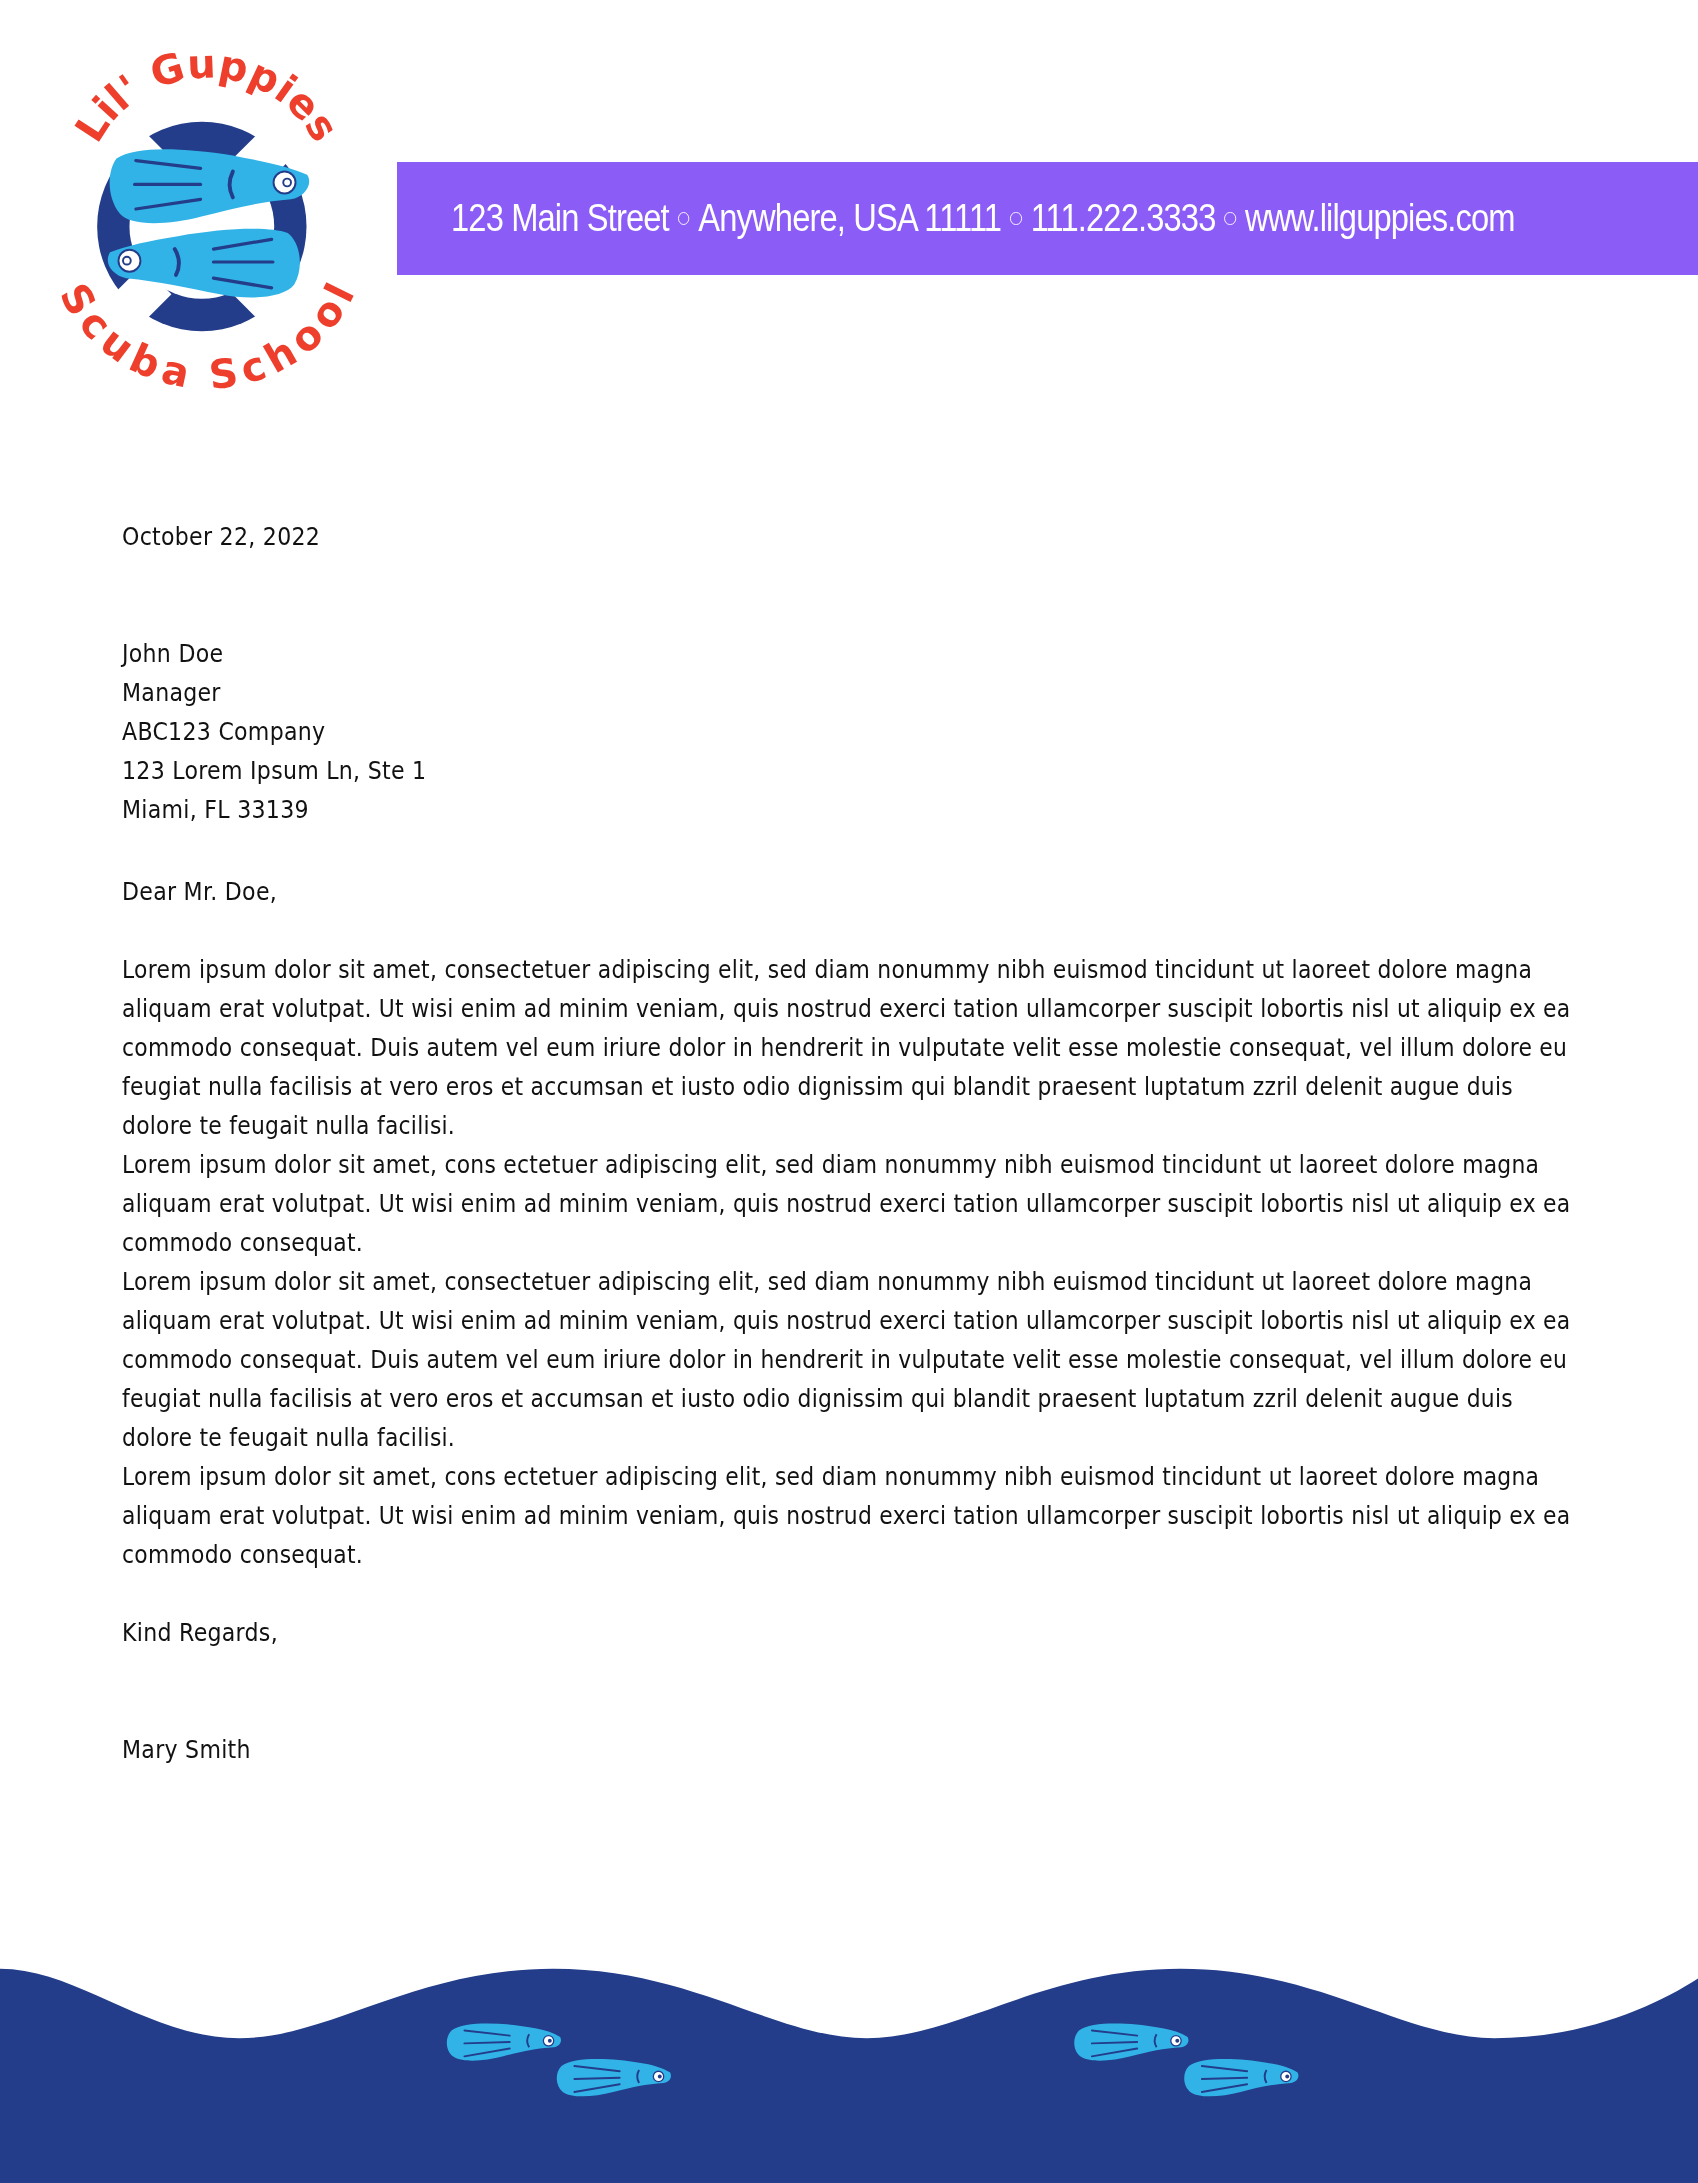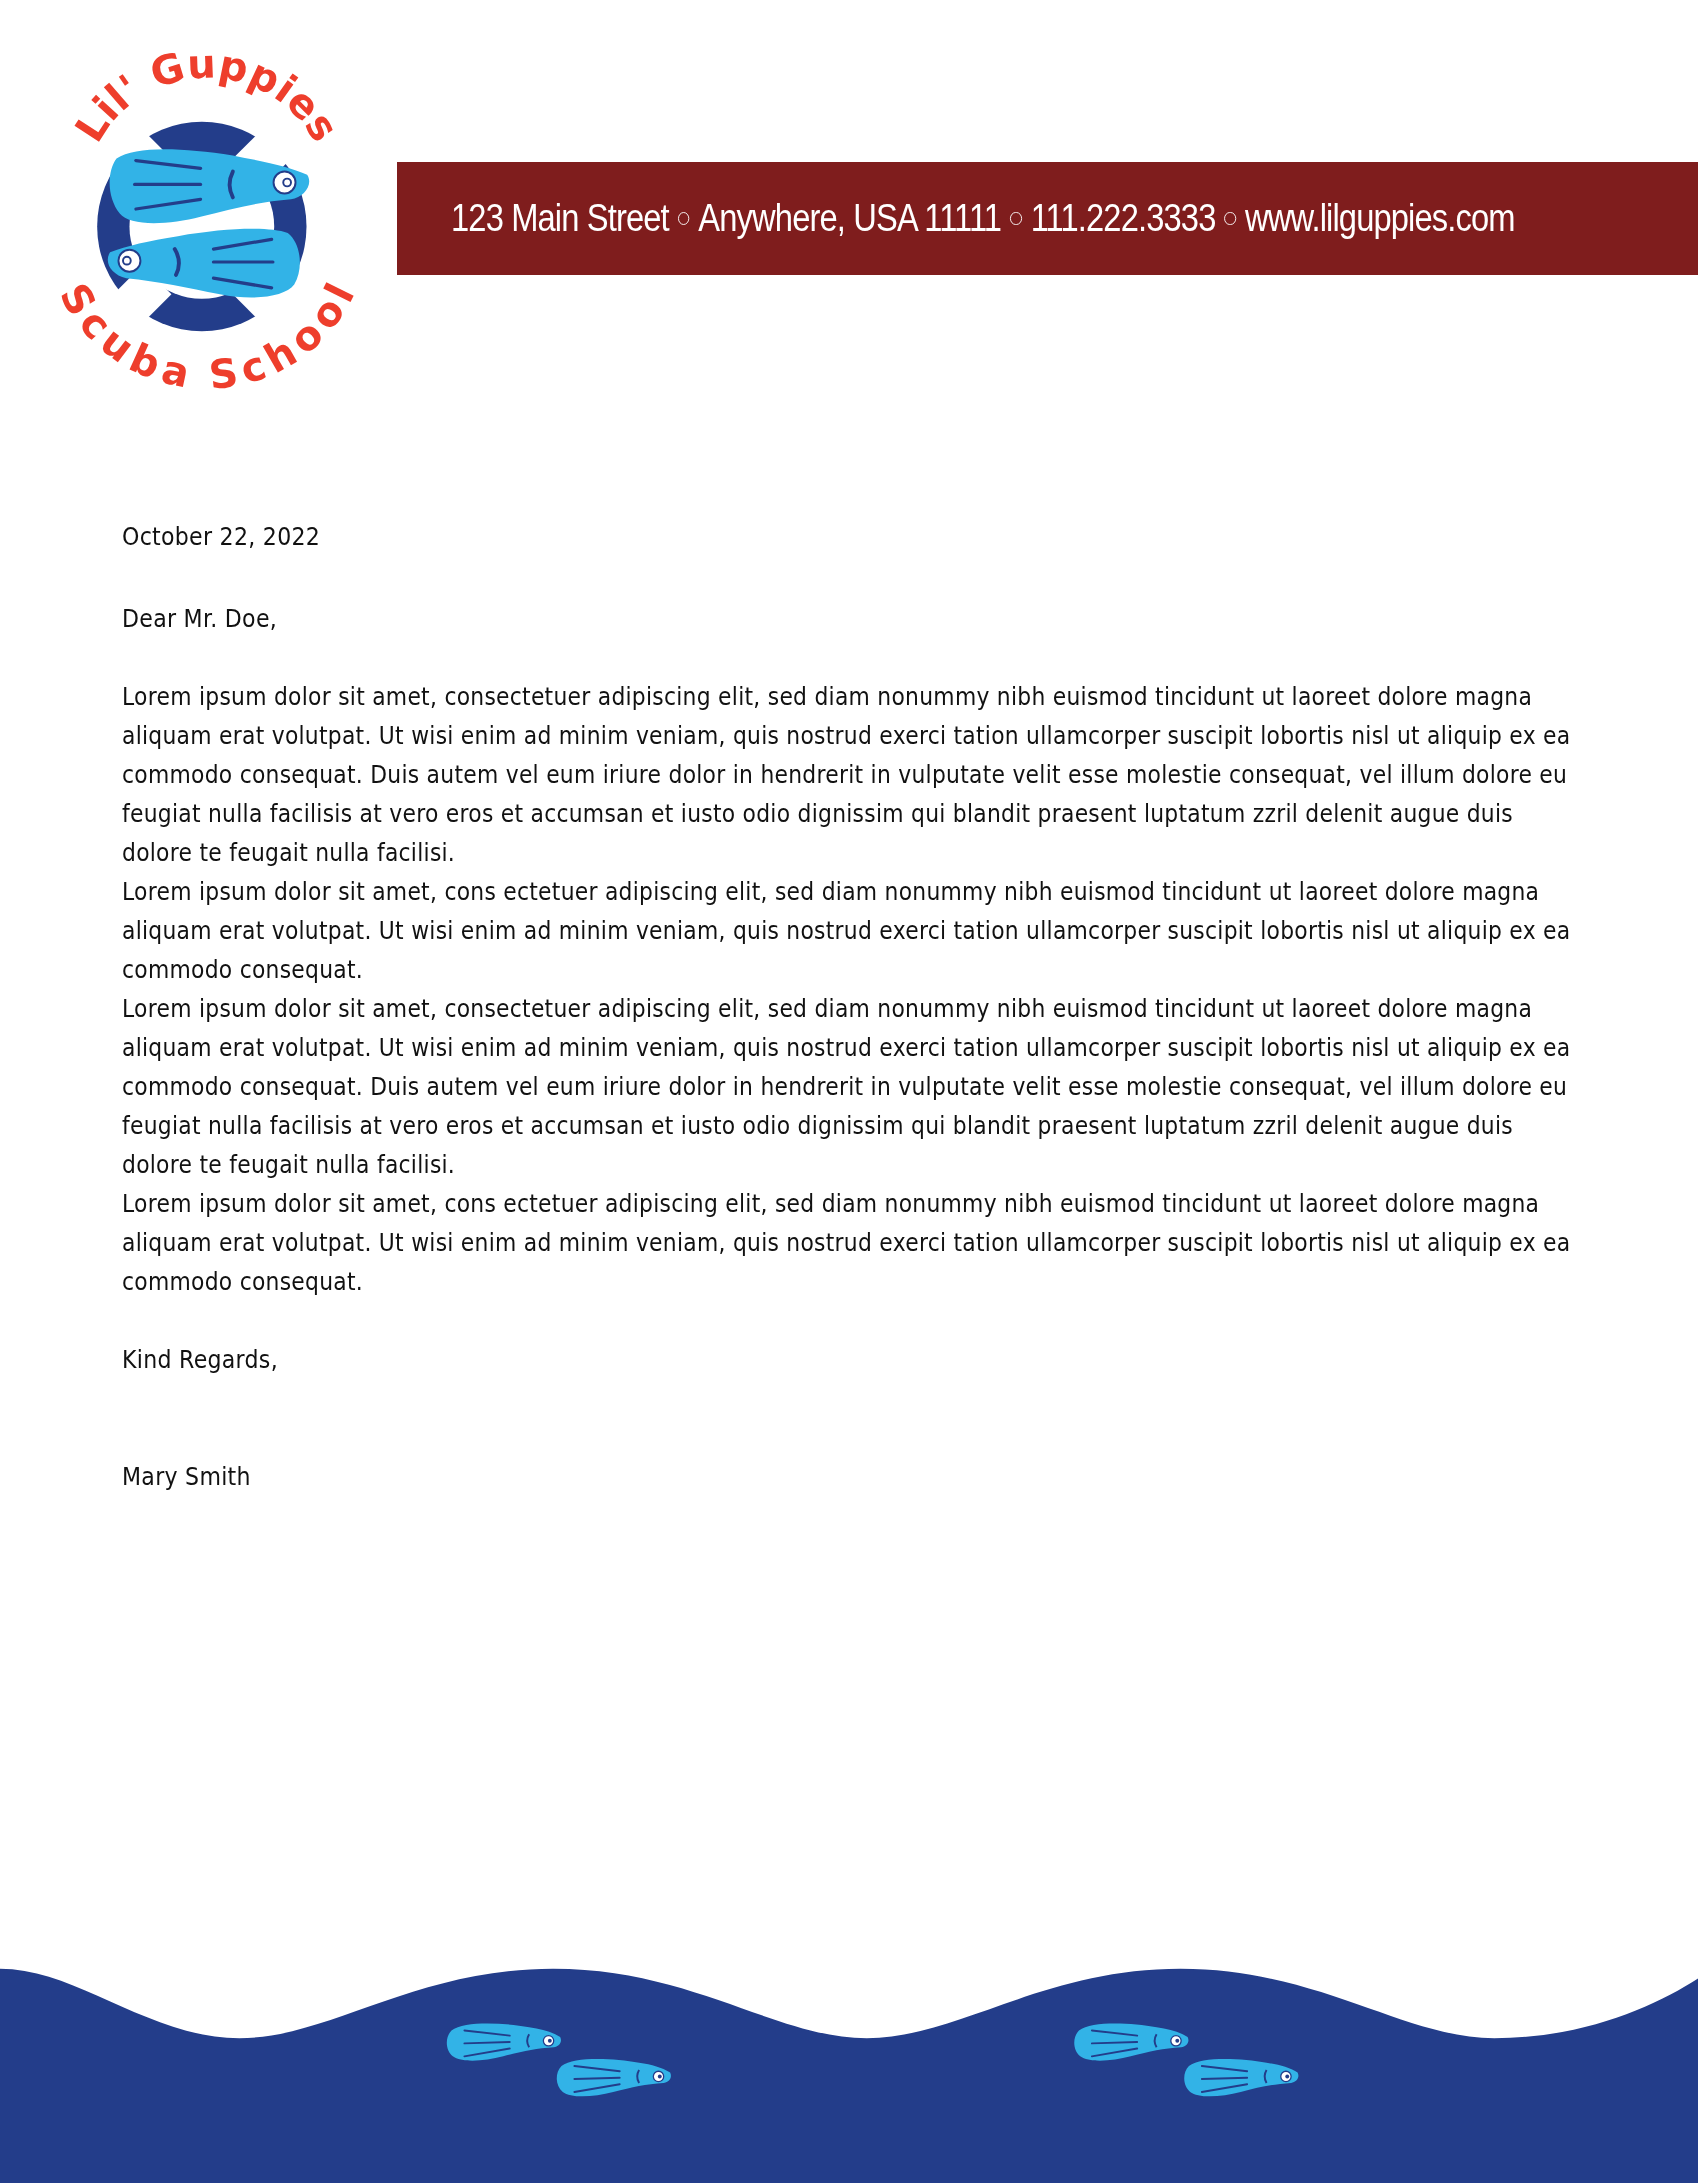--- a/index.html
+++ b/index.html
@@ -5,21 +5,21 @@
     html, body { margin: 0; padding: 0; background: #ffffff; }
     body { width: 1698px; height: 2183px; position: relative; overflow: hidden;
            font-family: "DejaVu Sans", sans-serif; color: #111111; }
 
     
     .logo { position: absolute; left: 39px; top: 39px; width: 336px; height: 362px; }
     .logo svg { width: 100%; height: 100%; display: block; }
 
     
     .banner { position: absolute; left: 397px; top: 162px; width: 1302px; height: 113px;
-              background: #7f1d1d; display: flex; align-items: center; }
+              background: #8b5cf6; display: flex; align-items: center; }
     .banner-text { margin-left: 54px; color: #ffffff; font-family: "Liberation Sans", sans-serif;
                    font-size: 38px; letter-spacing: -1px; white-space: nowrap; transform: scaleX(0.86);
                    transform-origin: left center; }
     .banner-sep { display: inline-block; width: 11.6px; height: 11.6px; border: 1.9px solid #ffffff;
                   border-radius: 50%; margin: 0 10.4px; vertical-align: middle; position: relative; top: -2.6px; }
 
     
     .letter { position: absolute; left: 122px; top: 518px; width: 1462px;
               font-family: "DejaVu Sans", sans-serif; font-size: 24px; line-height: 39px;
               letter-spacing: 0.3px; color: #111111; }
@@ -89,20 +89,27 @@
 
 <div class="banner">
   <div class="banner-text">
     <span>123 Main Street</span><span class="banner-sep"></span><span>Anywhere, USA 11111</span><span class="banner-sep"></span><span>111.222.3333</span><span class="banner-sep"></span><span>www.lilguppies.com</span>
   </div>
 </div>
 
 <div class="letter">
   <div class="date">October 22, 2022</div>
 
+  <div class="recipient">
+    <div>John Doe</div>
+    <div>Manager</div>
+    <div>ABC123 Company</div>
+    <div>123 Lorem Ipsum Ln, Ste 1</div>
+    <div>Miami, FL 33139</div>
+  </div>
 
   <div class="salutation">Dear Mr. Doe,</div>
 
   <div class="body-paras">
     <p>Lorem ipsum dolor sit amet, consectetuer adipiscing elit, sed diam nonummy nibh euismod tincidunt ut laoreet dolore magna aliquam erat volutpat. Ut wisi enim ad minim veniam, quis nostrud exerci tation ullamcorper suscipit lobortis nisl ut aliquip ex ea commodo consequat. Duis autem vel eum iriure dolor in hendrerit in vulputate velit esse molestie consequat, vel illum dolore eu feugiat nulla facilisis at vero eros et accumsan et iusto odio dignissim qui blandit praesent luptatum zzril delenit augue duis dolore te feugait nulla facilisi.</p>
     <p>Lorem ipsum dolor sit amet, cons ectetuer adipiscing elit, sed diam nonummy nibh euismod tincidunt ut laoreet dolore magna aliquam erat volutpat. Ut wisi enim ad minim veniam, quis nostrud exerci tation ullamcorper suscipit lobortis nisl ut aliquip ex ea commodo consequat.</p>
     <p>Lorem ipsum dolor sit amet, consectetuer adipiscing elit, sed diam nonummy nibh euismod tincidunt ut laoreet dolore magna aliquam erat volutpat. Ut wisi enim ad minim veniam, quis nostrud exerci tation ullamcorper suscipit lobortis nisl ut aliquip ex ea commodo consequat. Duis autem vel eum iriure dolor in hendrerit in vulputate velit esse molestie consequat, vel illum dolore eu feugiat nulla facilisis at vero eros et accumsan et iusto odio dignissim qui blandit praesent luptatum zzril delenit augue duis dolore te feugait nulla facilisi.</p>
     <p>Lorem ipsum dolor sit amet, cons ectetuer adipiscing elit, sed diam nonummy nibh euismod tincidunt ut laoreet dolore magna aliquam erat volutpat. Ut wisi enim ad minim veniam, quis nostrud exerci tation ullamcorper suscipit lobortis nisl ut aliquip ex ea commodo consequat.</p>
   </div>
 

